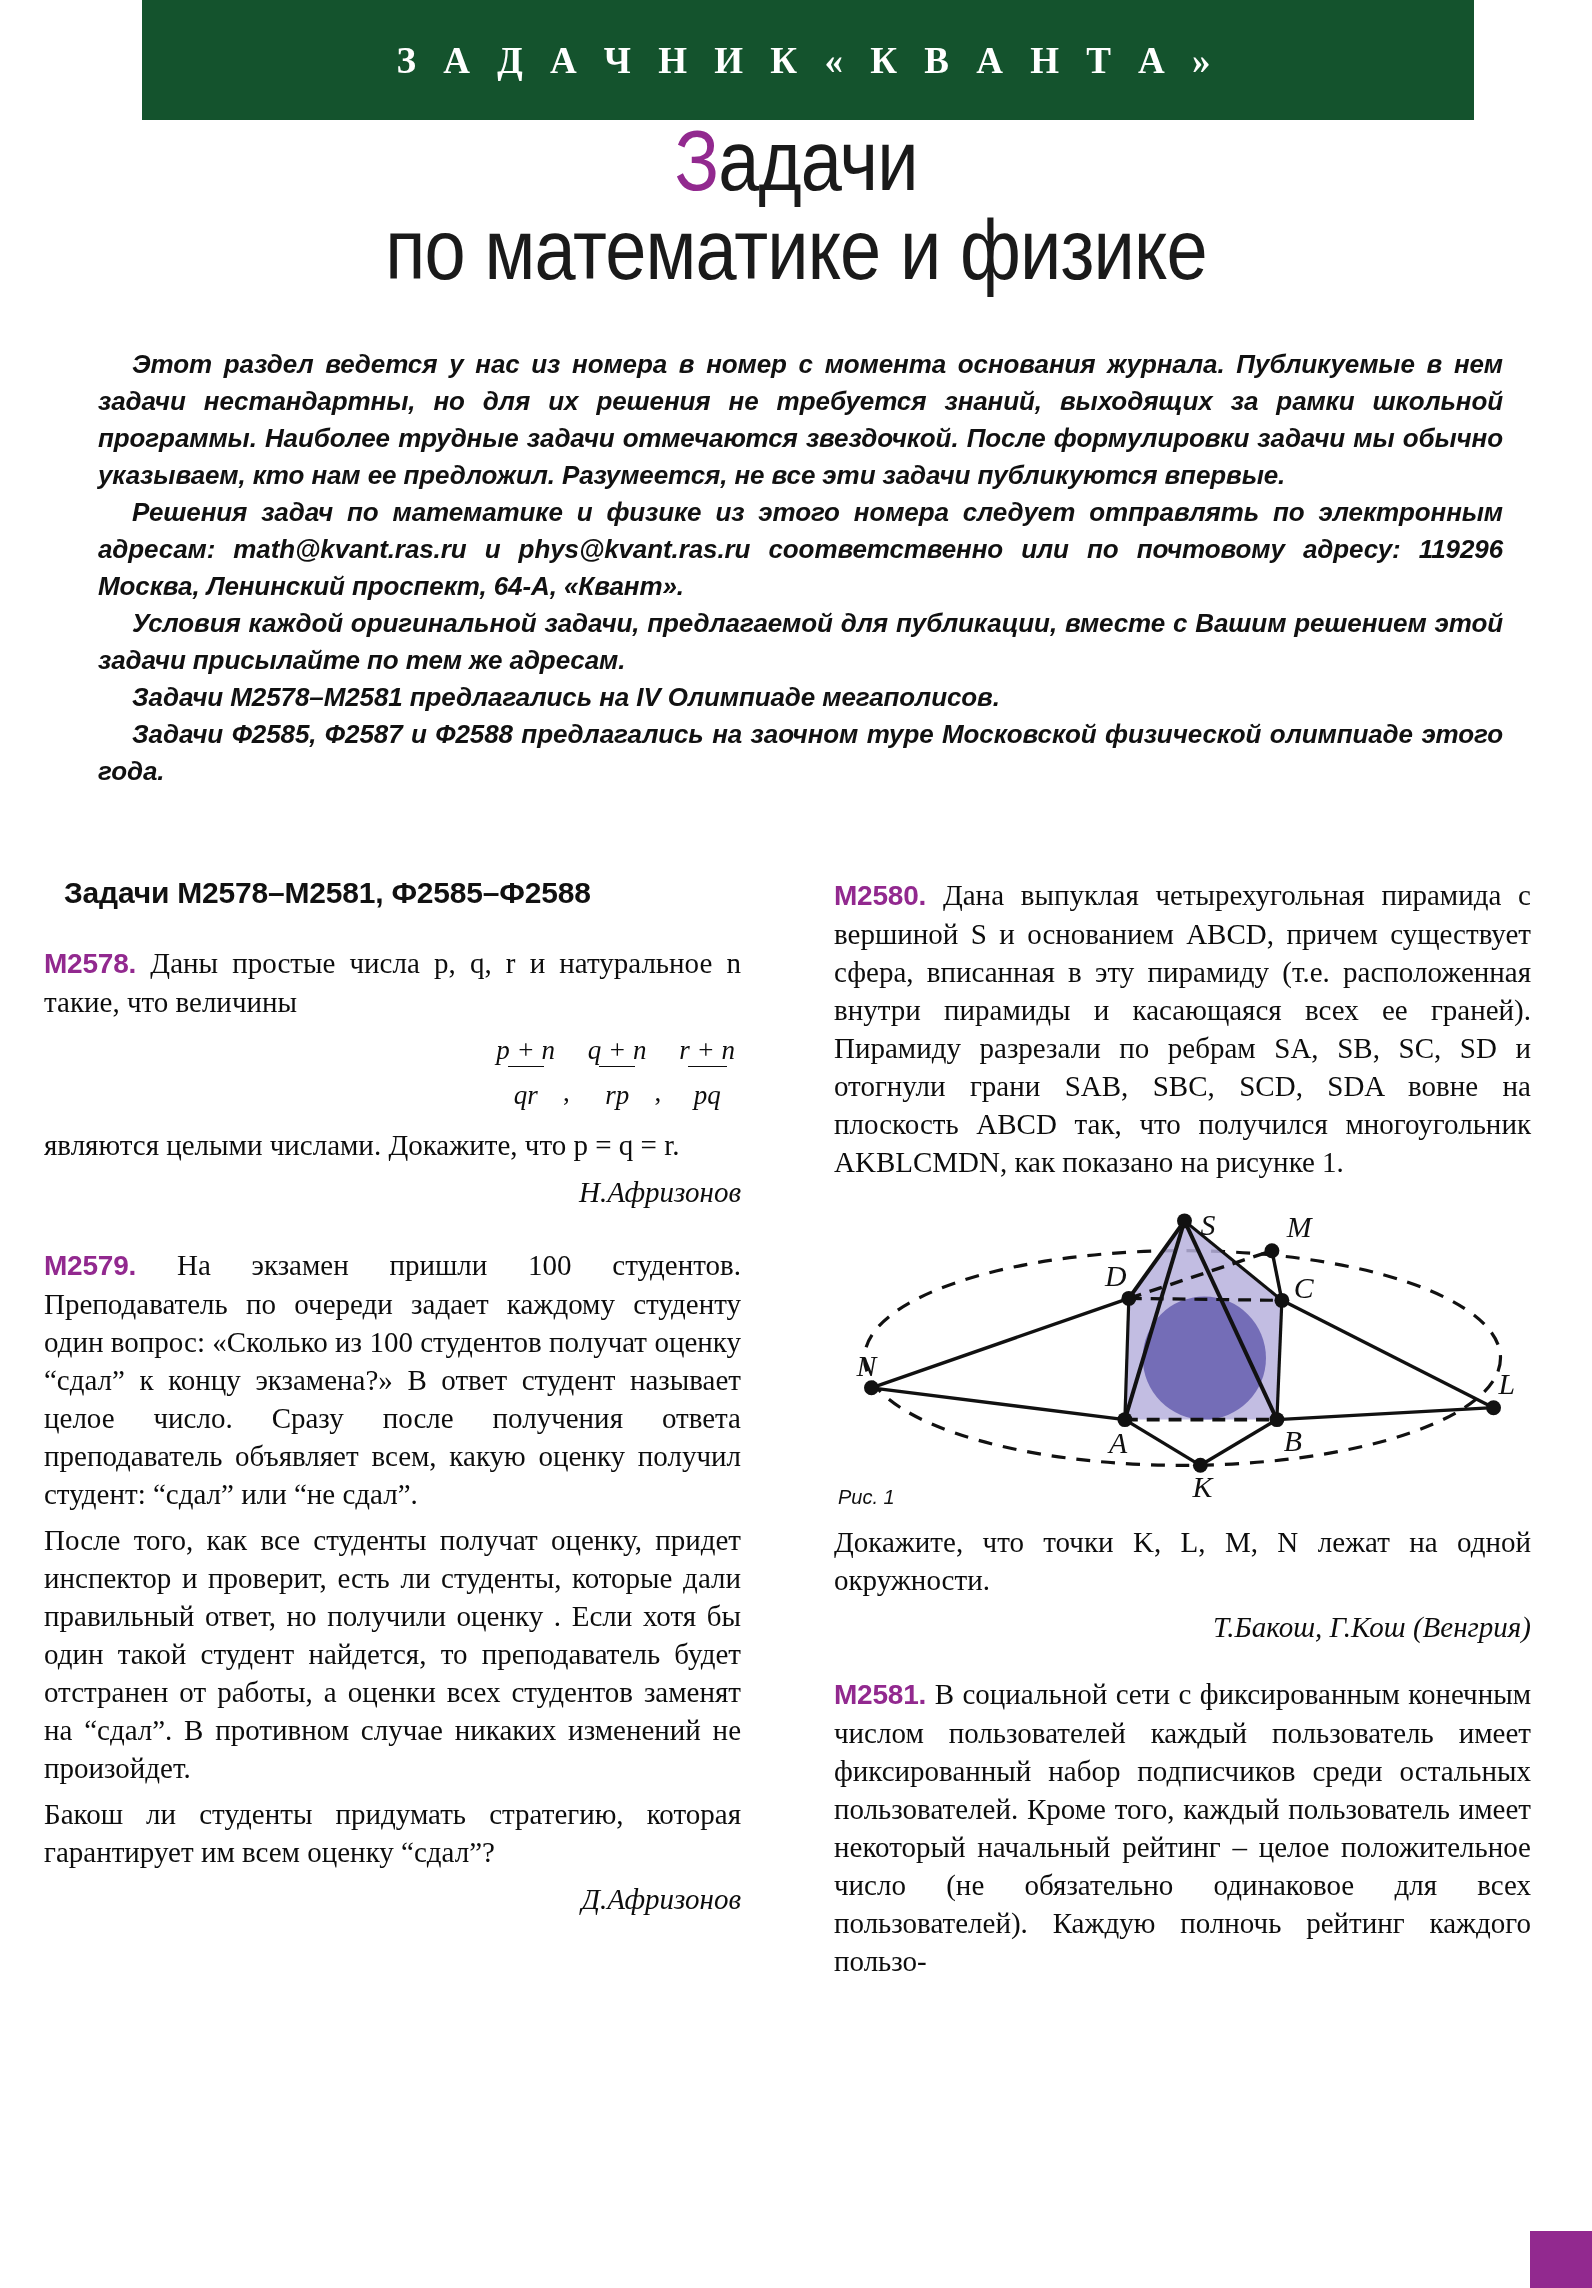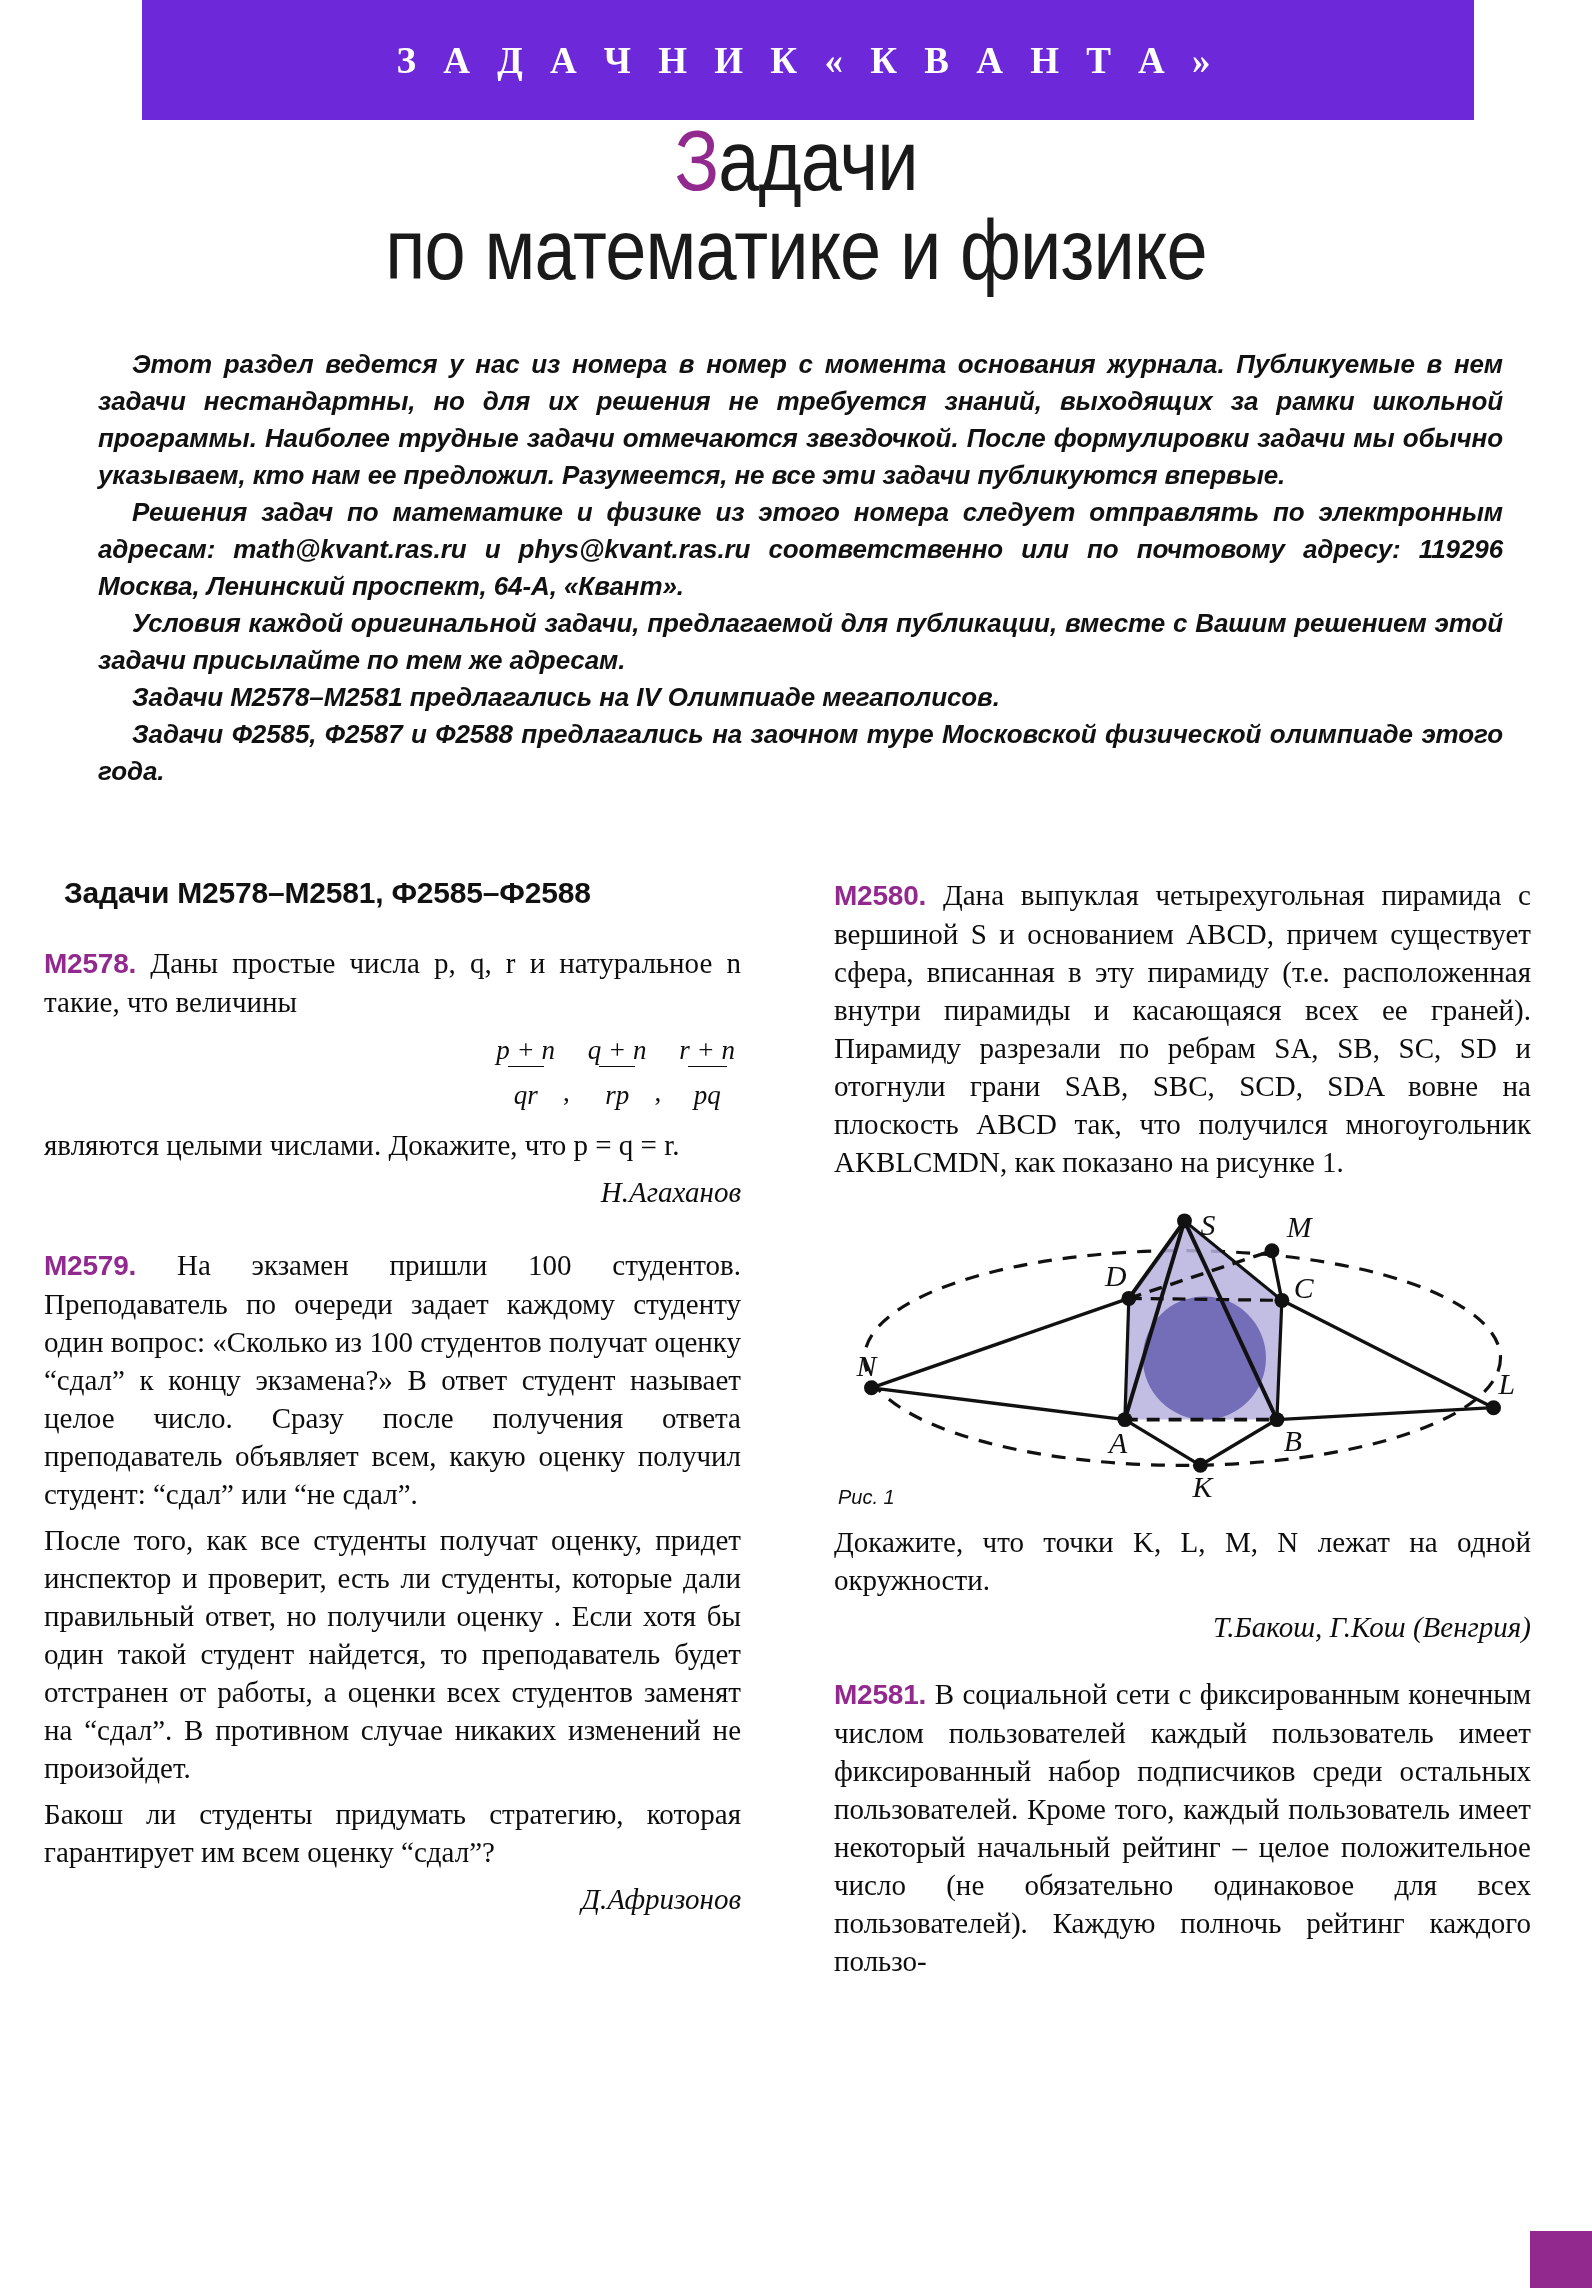--- a/index.html
+++ b/index.html
@@ -15,21 +15,21 @@
     overflow: hidden;
   }
 
   
   .header-band {
     position: absolute;
     left: 142px;
     top: 0;
     width: 1332px;
     height: 120px;
-    background: #6d28d9;
+    background: #14532d;
     display: flex;
     align-items: center;
     justify-content: center;
   }
   .header-band .band-title {
     color: #ffffff;
     font-family: "Liberation Serif", "DejaVu Serif", serif;
     font-size: 37px;
     font-weight: 700;
     letter-spacing: 9px;
@@ -220,21 +220,21 @@
       <span class="den">rp</span>
     </span>
     <span class="comma">,</span>
     <span class="frac">
       <span class="num">r + n</span>
       <span class="den">pq</span>
     </span>
   </div>
 
   <p class="problem cont">являются целыми числами. Докажите, что p = q = r.</p>
-  <p class="byline">Н.Агаханов</p>
+  <p class="byline">Н.Афризонов</p>
 
   <p class="problem" style="margin-top:34px"><span class="pid">M2579.</span><span> На экзамен пришли 100 студентов. Преподаватель по очереди задает каждому студенту один вопрос: «Сколько из 100 студентов получат оценку “сдал” к концу экзамена?» В ответ студент называет целое число. Сразу после получения ответа преподаватель объявляет всем, какую оценку получил студент: “сдал” или “не сдал”.</span></p>
   <p class="problem">После того, как все студенты получат оценку, придет инспектор и проверит, есть ли студенты, которые дали правильный ответ, но получили оценку        . Если хотя бы один такой студент найдется, то преподаватель будет отстранен от работы, а оценки всех студентов заменят на “сдал”. В противном случае никаких изменений не произойдет.</p>
   <p class="problem">Бакош ли студенты придумать стратегию, которая гарантирует им всем оценку “сдал”?</p>
   <p class="byline">Д.Афризонов</p>
 </div>
 
 <div class="col col-right">
 
   <p class="problem"><span class="pid">M2580.</span><span> Дана выпуклая четырехугольная пирамида с вершиной S и основанием ABCD, причем существует сфера, вписанная в эту пирамиду (т.е. расположенная внутри пирамиды и касающаяся всех ее граней). Пирамиду разрезали по ребрам SA, SB, SC, SD и отогнули грани SAB, SBC, SCD, SDA вовне на плоскость ABCD так, что получился многоугольник AKBLCMDN, как показано на рисунке 1.</span></p>

